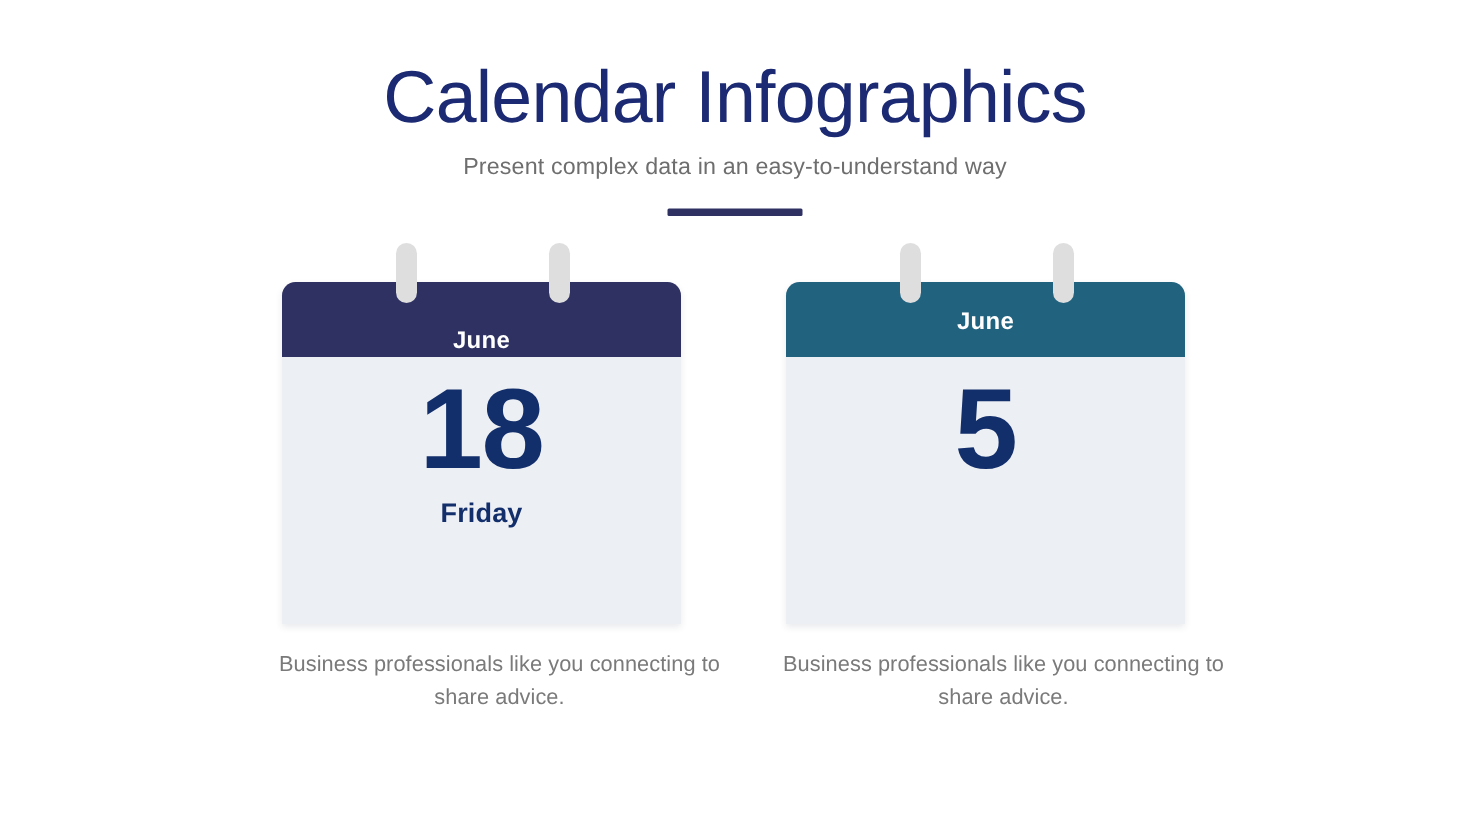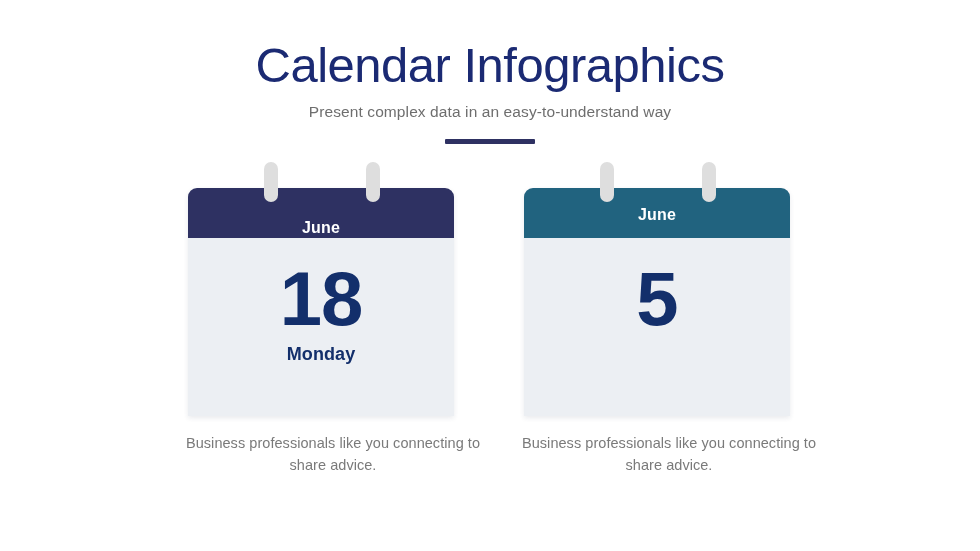--- a/index.html
+++ b/index.html
@@ -115,21 +115,21 @@
     height: 178px;
     text-align: center;
   }
   .calendar-day-number {
     font-size: 76px;
     font-weight: bold;
     color: #132F6B;
     line-height: 82px;
     letter-spacing: -1px;
     margin: 0;
-    padding-top: 20px;
+    padding-top: 8px;
   }
   .calendar-day-name {
     font-size: 18px;
     font-weight: bold;
     color: #132F6B;
     line-height: 24px;
     letter-spacing: 0.1px;
     margin: 0;
     padding-top: 2px;
   }
@@ -178,21 +178,21 @@
 
       <div class="ring ring-left"></div>
       <div class="ring ring-right"></div>
 
       <div class="calendar-card">
         <div class="calendar-header" style="background-color: rgb(46, 49, 98); align-items: flex-end;">
           <span class="calendar-month">June</span>
         </div>
         <div class="calendar-body">
           <div class="calendar-day-number">18</div>
-          <div class="calendar-day-name">Monday</div>
+          <div class="calendar-day-name">Friday</div>
         </div>
       </div>
 
       <div class="caption">Business professionals like you connecting to share advice.</div>
     </div>
 
     <div class="calendar-col col-1">
 
       <div class="ring ring-left"></div>
       <div class="ring ring-right"></div>

